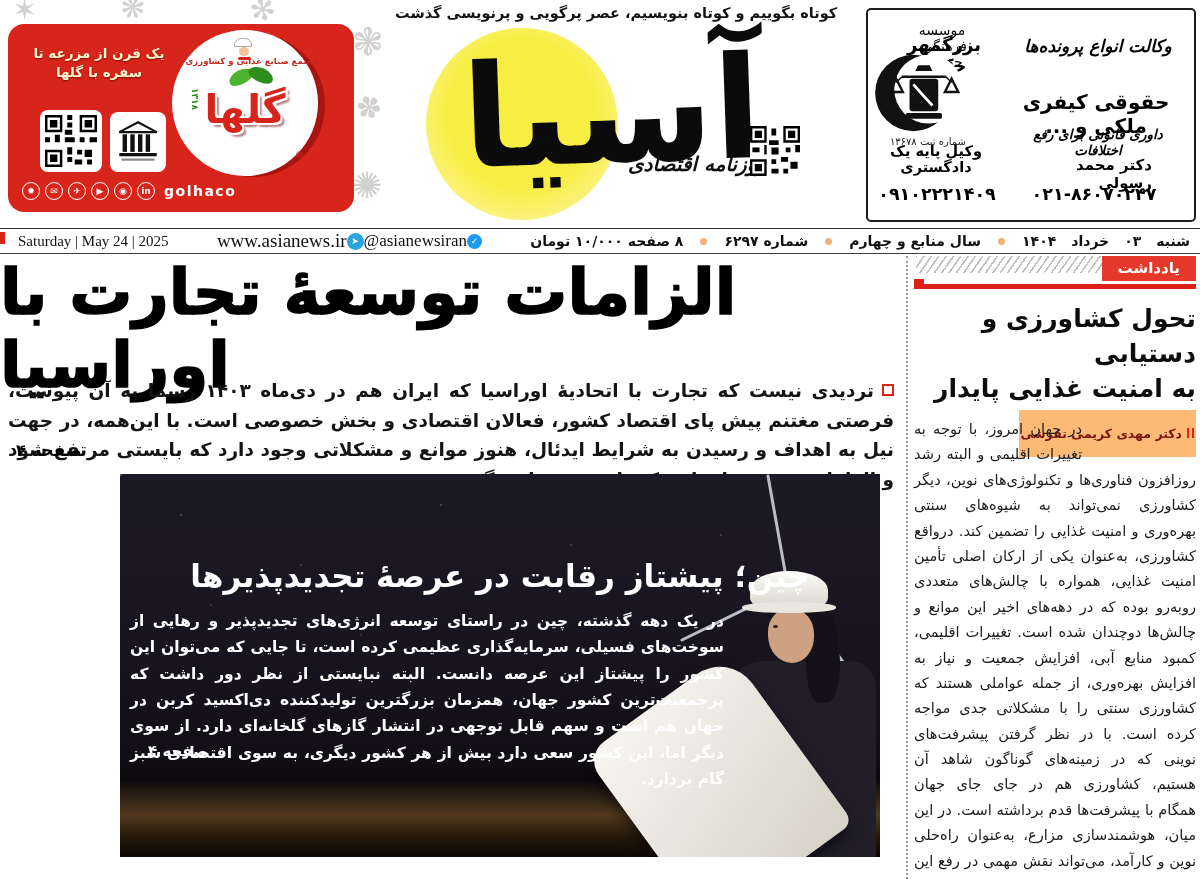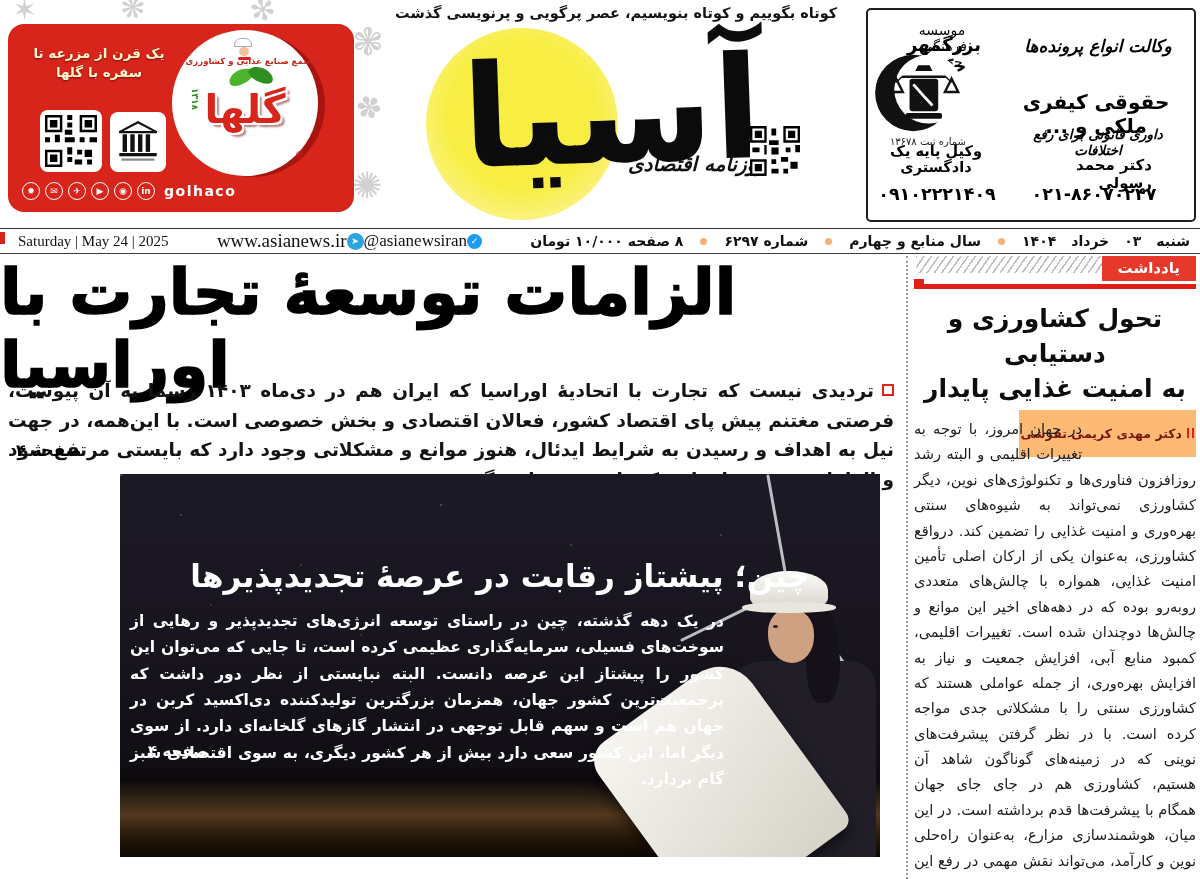--- a/index.html
+++ b/index.html
@@ -94,21 +94,21 @@
   .w-brim{position:absolute;right:44px;top:33px;width:94px;height:11px;background:#e9e6df;border-radius:45%}
   .w-paper{position:absolute;left:-72px;bottom:-38px;width:178px;height:212px;background:linear-gradient(160deg,#f8f6f1,#d6d2c8);border-radius:24px 40px 12px 36px;transform:rotate(-36deg);box-shadow:-4px 6px 14px rgba(0,0,0,.55)}
 
   
   .note{position:absolute;left:906px;top:256px;width:290px;height:623px;direction:rtl;border-left:2px dotted #9a9a9a;padding-left:6px}
   .note-head{display:flex;align-items:flex-start;height:24px}
   .note-label{background:#e6392c;color:#fff;font-size:15px;font-weight:bold;padding:3px 16px 4px}
   .hatch{flex:1;height:17px;background:repeating-linear-gradient(125deg,#bdbdbd 0 1.5px,transparent 1.5px 6px);margin-left:2px}
   .note-rule{height:5px;background:#dd1f16;position:relative;margin-top:4px}
   .note-rule i{position:absolute;left:0;top:-5px;width:10px;height:10px;background:#dd1f16}
-  .note-title{text-align:center;font-size:25px;font-weight:bold;color:#0d0d0d;line-height:1.4;margin:12px 0 10px}
+  .note-title{text-align:right;font-size:25px;font-weight:bold;color:#0d0d0d;line-height:1.4;margin:12px 0 10px}
   .note-body{font-size:14.6px;line-height:1.74;text-align:justify;color:#1b1b1b}
   .note-body p{margin:0}
   .author-fig{float:right;width:104px;margin:4px 0 4px 10px}
   .author-photo{width:104px;height:112px;background:#e2382c;position:relative;overflow:hidden}
   .ap-mark{position:absolute;top:44%;left:0;right:0;height:24%;background:rgba(235,60,40,.28)}
   .author-caption{background:#fdba74;color:#7a140e;font-weight:bold;font-size:12.5px;text-align:center;padding:16px 2px;margin-top:3px;white-space:nowrap}
   .bars{display:inline-block;width:7px;height:10px;border-left:2.5px solid #e02318;border-right:2.5px solid #e02318;margin-left:5px}
 </style>
 </head>
 <body>

